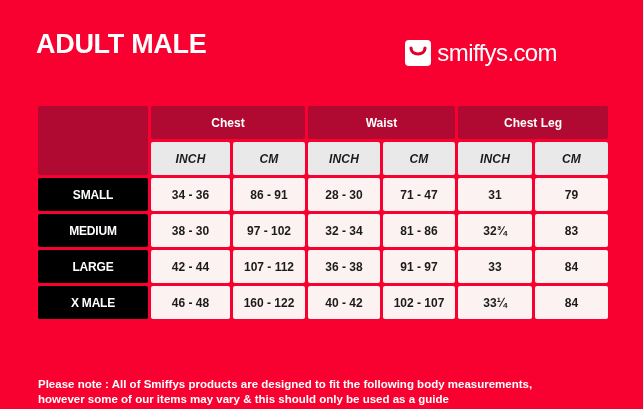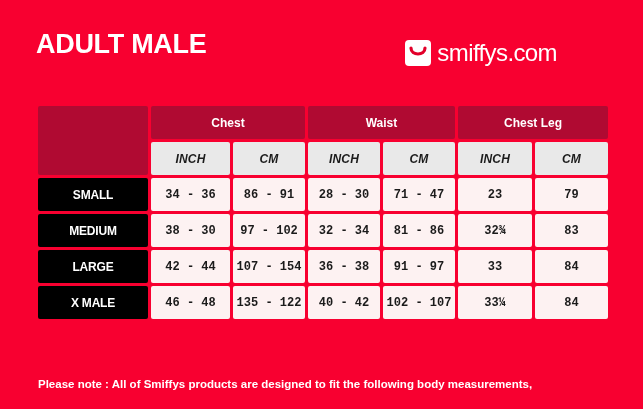--- a/index.html
+++ b/index.html
@@ -116,21 +116,20 @@
     padding-left: 10px;
     height: 31px;
     letter-spacing: -0.2px;
   }
   .data-cell {
     background: #fdf2f2 !important;
     font-size: 12.5px;
     font-weight: bold;
     height: 31px;
     color: #151515;
-    font-family: Liberation Mono, monospace;
   }
 
   
   .note {
     position: absolute;
     left: 38px;
     top: 349px;
     width: 560px;
     font-size: 11.5px;
     font-weight: bold;
@@ -182,48 +181,49 @@
       <th class="unit-head">CM</th>
     </tr>
   </thead>
   <tbody>
     <tr>
       <td class="row-label">SMALL</td>
       <td class="data-cell">34 - 36</td>
       <td class="data-cell">86 - 91</td>
       <td class="data-cell">28 - 30</td>
       <td class="data-cell">71 - 47</td>
-      <td class="data-cell">23</td>
+      <td class="data-cell">31</td>
       <td class="data-cell">79</td>
     </tr>
     <tr>
       <td class="row-label">MEDIUM</td>
       <td class="data-cell">38 - 30</td>
       <td class="data-cell">97 - 102</td>
       <td class="data-cell">32 - 34</td>
       <td class="data-cell">81 - 86</td>
       <td class="data-cell">32¾</td>
       <td class="data-cell">83</td>
     </tr>
     <tr>
       <td class="row-label">LARGE</td>
       <td class="data-cell">42 - 44</td>
-      <td class="data-cell">107 - 154</td>
+      <td class="data-cell">107 - 112</td>
       <td class="data-cell">36 - 38</td>
       <td class="data-cell">91 - 97</td>
       <td class="data-cell">33</td>
       <td class="data-cell">84</td>
     </tr>
     <tr>
       <td class="row-label">X MALE</td>
       <td class="data-cell">46 - 48</td>
-      <td class="data-cell">135 - 122</td>
+      <td class="data-cell">160 - 122</td>
       <td class="data-cell">40 - 42</td>
       <td class="data-cell">102 - 107</td>
       <td class="data-cell">33¼</td>
       <td class="data-cell">84</td>
     </tr>
   </tbody>
 </table>
 
 <div class="note">
   <span class="note-line">Please note : All of Smiffys products are designed to fit the following body measurements,</span>
+  <span class="note-line">however some of our items may vary &amp; this should only be used as a guide</span>
 </div>
 
 </body></html>

